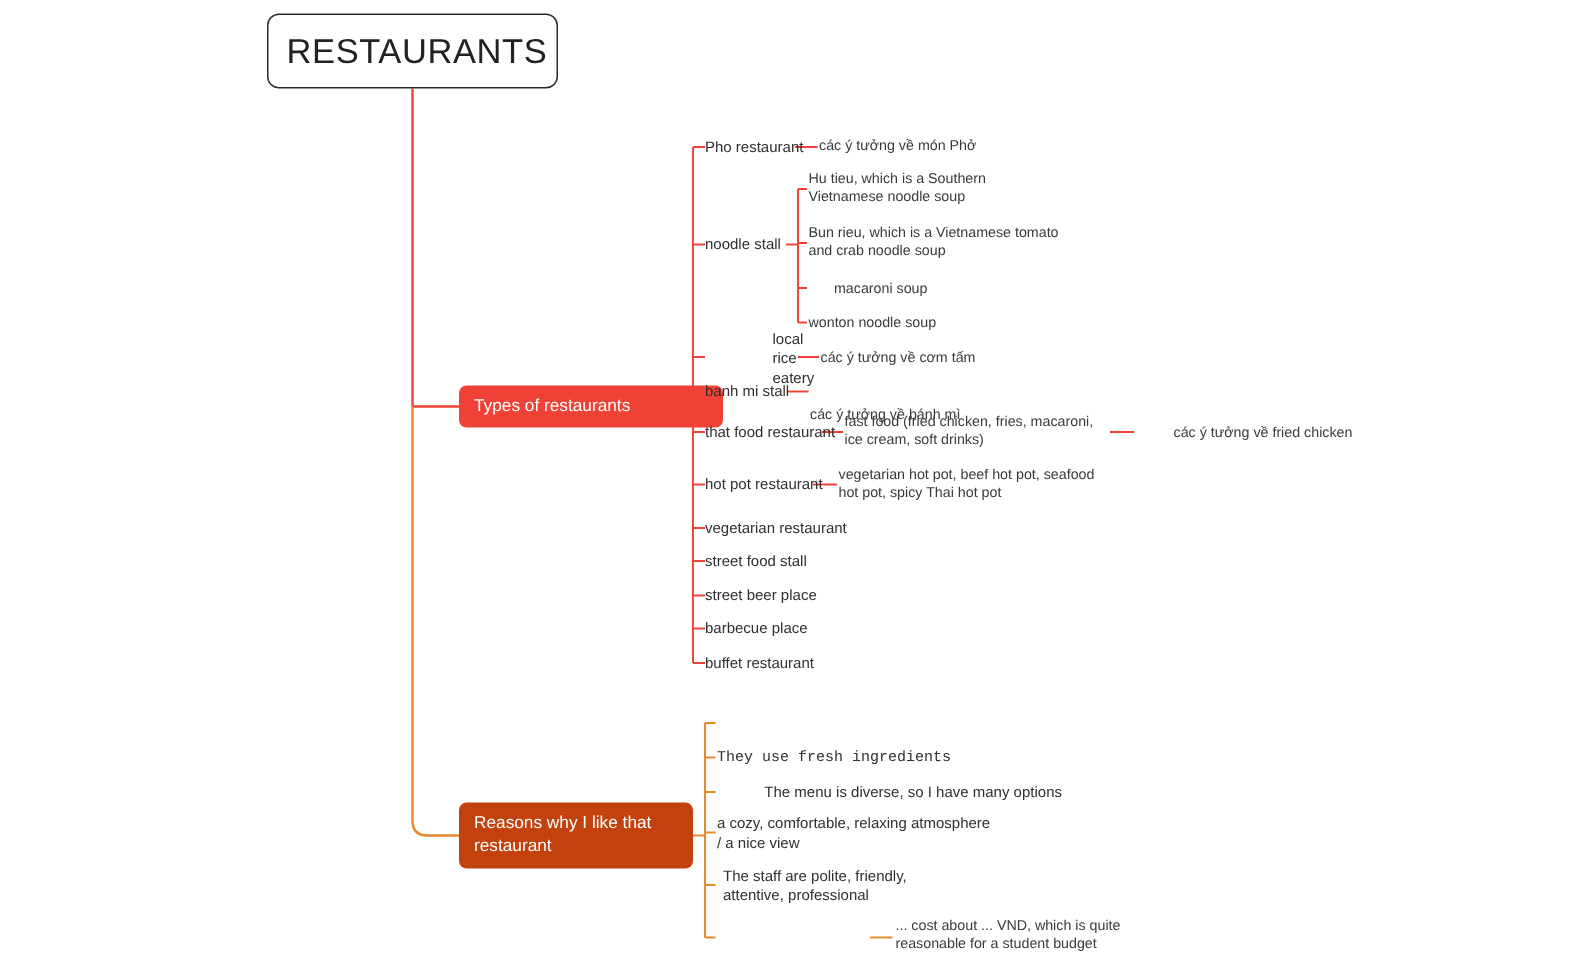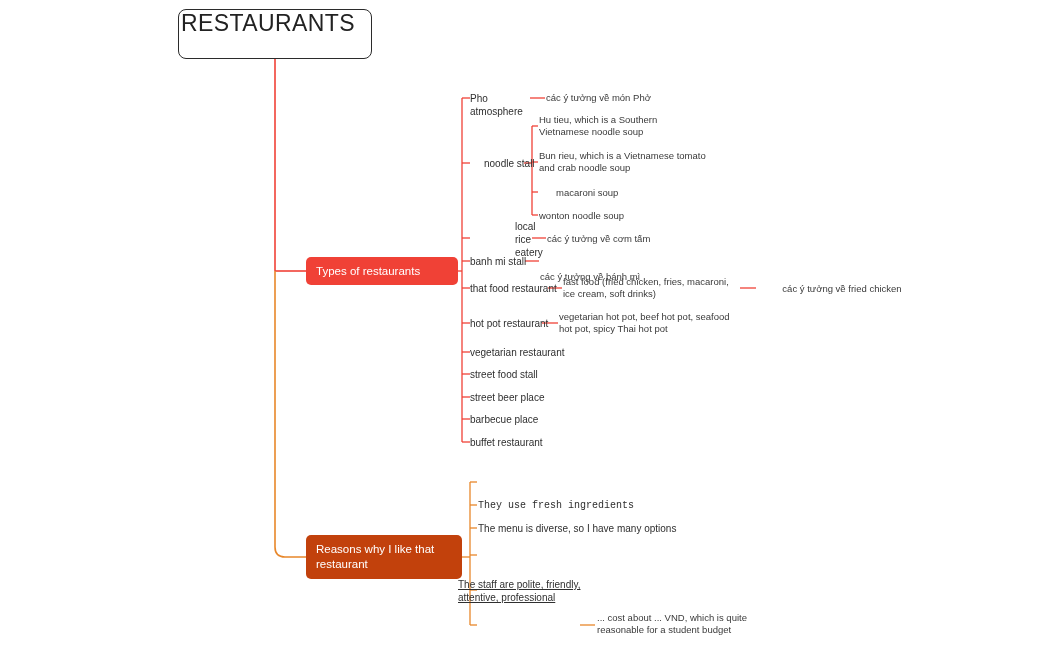--- a/index.html
+++ b/index.html
@@ -35,42 +35,42 @@
   
   .root-node {
     left: 178px;
     top: 9px;
     width: 194px;
     height: 50px;
     background: #ffffff;
     border: 1.5px solid #2b2b2b;
     border-radius: 8px;
     display: flex;
-    align-items: flex-start;
-    padding-left: 2px;
+    align-items: center;
+    padding-left: 12px;
     font-size: 23px;
     color: #222222;
     letter-spacing: 0.4px;
   }
 
   
   .l1-node {
     border-radius: 5px;
     color: #ffffff;
     font-size: 11.5px;
     line-height: 15px;
     display: flex;
     align-items: center;
     padding: 6px 10px;
     box-sizing: border-box;
   }
   .l1-red {
     left: 306px;
     top: 257px;
-    width: 152px;
+    width: 176px;
     height: 28px;
     background: #f04136;
   }
   .l1-orange {
     left: 306px;
     top: 535px;
     width: 156px;
     height: 44px;
     background: #c2410c;
   }
@@ -151,24 +151,24 @@
   </div>
 
   <div class="node l1-node l1-red">
     <span>Types of restaurants</span>
   </div>
 
   <div class="node l1-node l1-orange">
     <span>Reasons why I like that restaurant</span>
   </div>
 
-  <div class="node leaf" style="left:470px; top:92px; width:70px;">Pho atmosphere</div>
+  <div class="node leaf" style="left:470px; top:92px; width:70px;">Pho restaurant</div>
   <div class="node leaf-sm" style="left:546px; top:92px; width:160px;">các ý tưởng về món Phở</div>
 
-  <div class="node leaf" style="left:484px; top:157px; width:60px;">noodle stall</div>
+  <div class="node leaf" style="left:470px; top:157px; width:60px;">noodle stall</div>
   <div class="node leaf-sm" style="left:539px; top:114px; width:164px;">Hu tieu, which is a Southern Vietnamese noodle soup</div>
   <div class="node leaf-sm" style="left:539px; top:150px; width:174px;">Bun rieu, which is a Vietnamese tomato and crab noodle soup</div>
   <div class="node leaf-sm" style="left:539px; top:187px; width:120px;margin-left:17px;">macaroni soup</div>
   <div class="node leaf-sm" style="left:539px; top:210px; width:130px;">wonton noodle soup</div>
 
   <div class="node leaf" style="left:470px; top:220px; width:80px;padding-left:45px;">local rice eatery</div>
   <div class="node leaf-sm" style="left:547px; top:233px; width:150px;">các ý tưởng về cơm tấm</div>
 
   <div class="node leaf" style="left:470px; top:255px; width:80px;">banh mi stall</div>
   <div class="node leaf-sm" style="left:540px; top:271px; width:150px;">các ý tưởng về bánh mì</div>
@@ -180,17 +180,18 @@
   <div class="node leaf" style="left:470px; top:317px; width:80px;">hot pot restaurant</div>
   <div class="node leaf-sm" style="left:559px; top:311px; width:180px;">vegetarian hot pot, beef hot pot, seafood hot pot, spicy Thai hot pot</div>
 
   <div class="node leaf" style="left:470px; top:346px; width:110px;">vegetarian restaurant</div>
   <div class="node leaf" style="left:470px; top:368px; width:100px;">street food stall</div>
   <div class="node leaf" style="left:470px; top:391px; width:100px;">street beer place</div>
   <div class="node leaf" style="left:470px; top:413px; width:100px;">barbecue place</div>
   <div class="node leaf" style="left:470px; top:436px; width:100px;">buffet restaurant</div>
 
   <div class="node leaf" style="left:478px; top:499px; width:220px;font-family:Liberation Mono, monospace;">They use fresh ingredients</div>
-  <div class="node leaf" style="left:478px; top:522px; width:230px;">The menu is diverse, so I have many options</div>
-  <div class="node leaf" style="left:458px; top:578px; width:165px;text-decoration:underline;">The staff are polite, friendly, attentive, professional</div>
+  <div class="node leaf" style="left:478px; top:522px; width:230px;text-align:right;">The menu is diverse, so I have many options</div>
+  <div class="node leaf" style="left:478px; top:543px; width:185px;">a cozy, comfortable, relaxing atmosphere / a nice view</div>
+  <div class="node leaf" style="left:482px; top:578px; width:165px;">The staff are polite, friendly, attentive, professional</div>
   <div class="node leaf-sm" style="left:597px; top:612px; width:195px;">... cost about ... VND, which is quite reasonable for a student budget</div>
 
 </div>
 
 </body></html>

